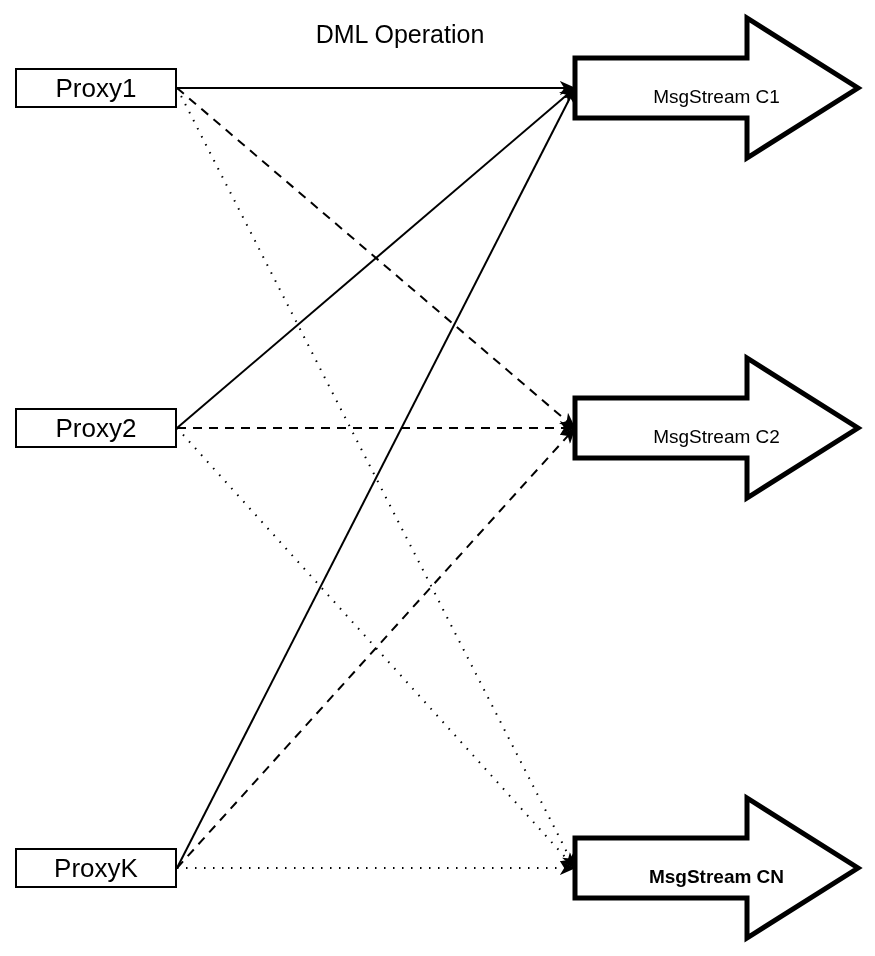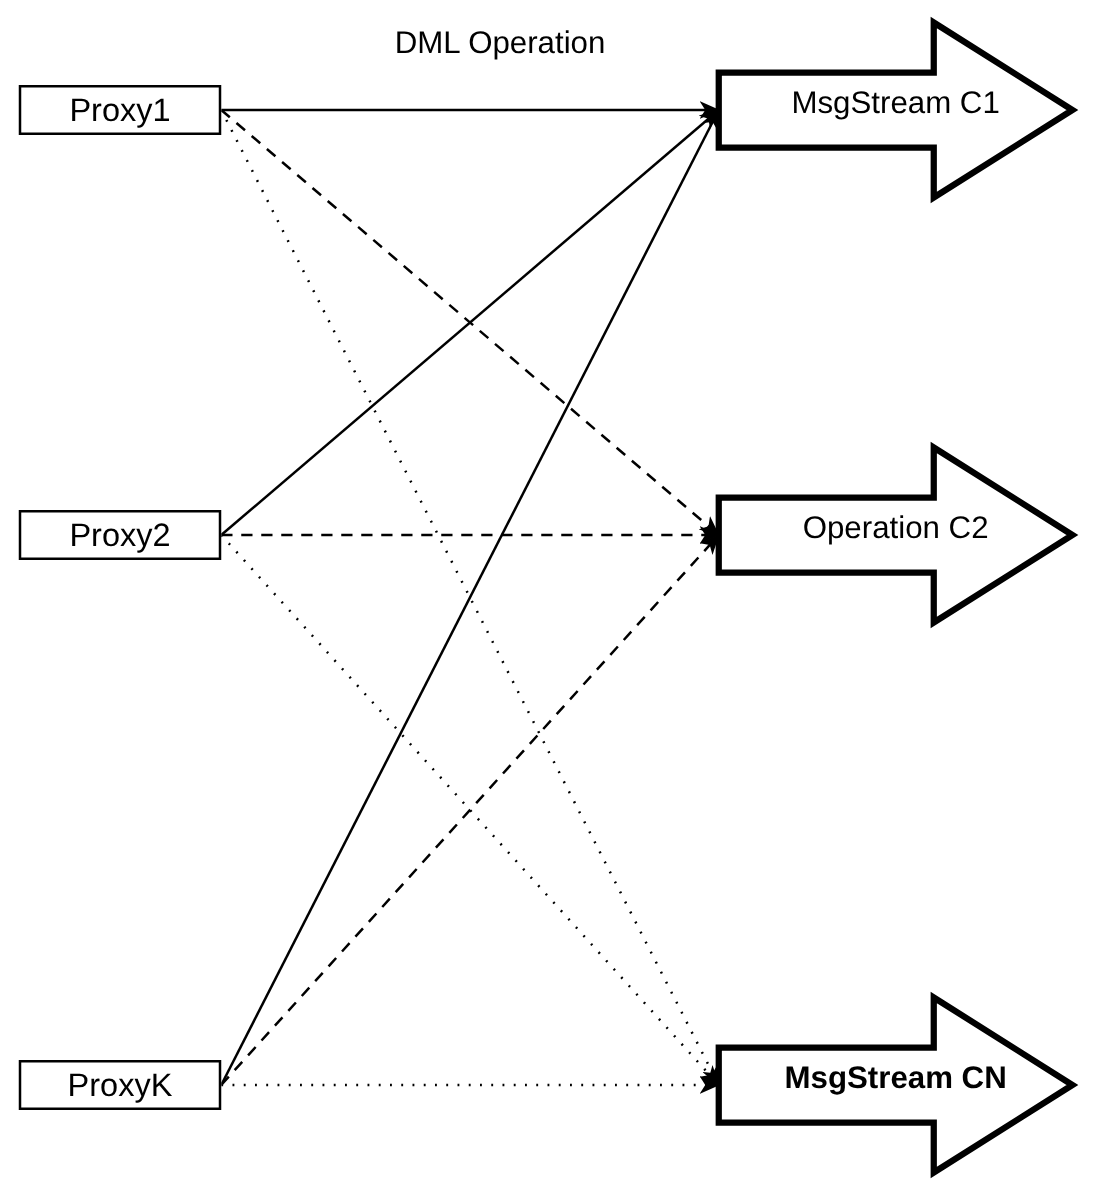--- a/index.html
+++ b/index.html
@@ -44,23 +44,23 @@
   }
   .proxy-node.row-1 { top: 68px; }
   .proxy-node.row-2 { top: 408px; text-align: center; }
   .proxy-node.row-3 { top: 848px; text-align: right; }
   .stream-label {
     position: absolute;
     left: 575px;
     width: 283px;
     height: 40px;
     display: flex;
-    align-items: flex-start;
+    align-items: flex-end;
     justify-content: center;
-    font-size: 25px;
+    font-size: 19px;
     white-space: nowrap;
   }
   .stream-label.row-1 { top: 68px; }
   .stream-label.row-2 { top: 408px; }
   .stream-label.row-3 { top: 848px; font-weight: bold; }
 </style>
 </head>
 <body>
 
 <div class="canvas">
@@ -100,19 +100,19 @@
     <span>Proxy2</span>
   </div>
   <div class="proxy-node row-3">
     <span>ProxyK</span>
   </div>
 
   <div class="stream-label row-1">
     <span>MsgStream C1</span>
   </div>
   <div class="stream-label row-2">
-    <span>Operation C2</span>
+    <span>MsgStream C2</span>
   </div>
   <div class="stream-label row-3">
     <span>MsgStream CN</span>
   </div>
 
 </div>
 
 </body></html>

